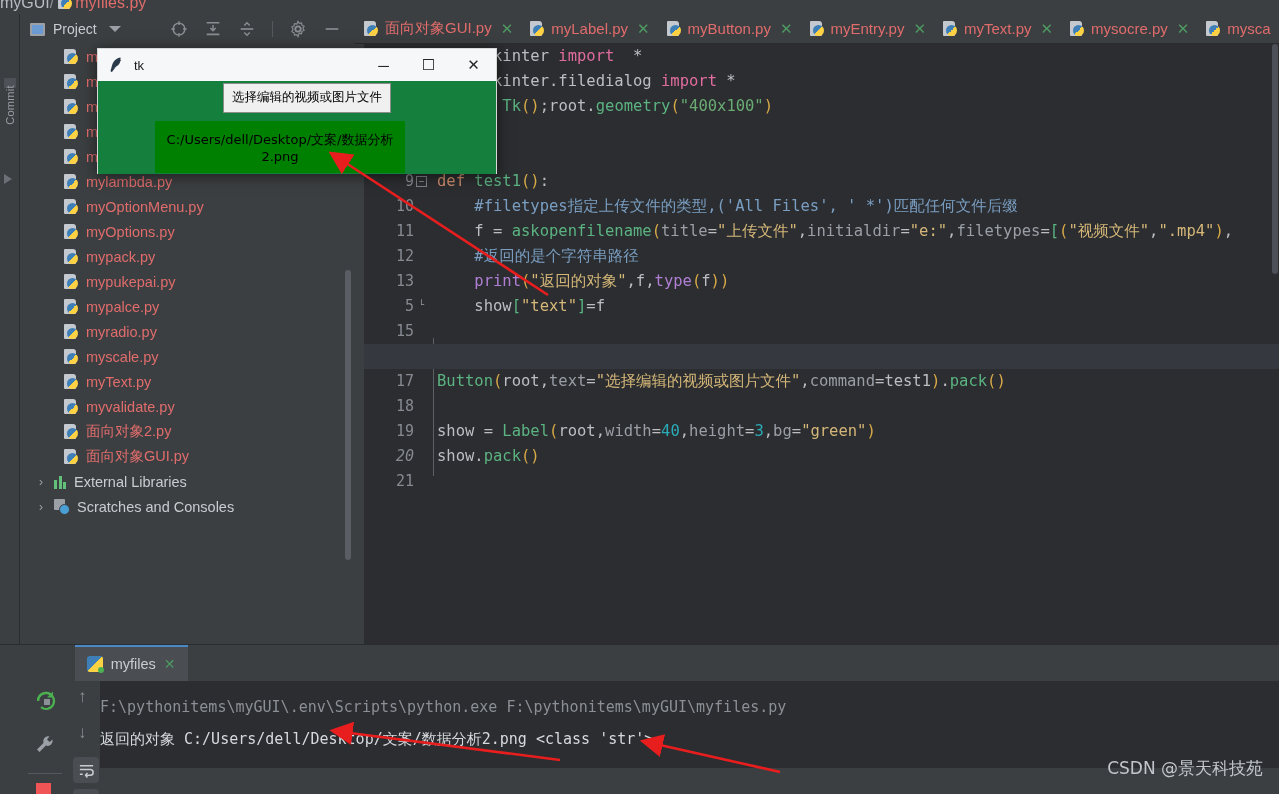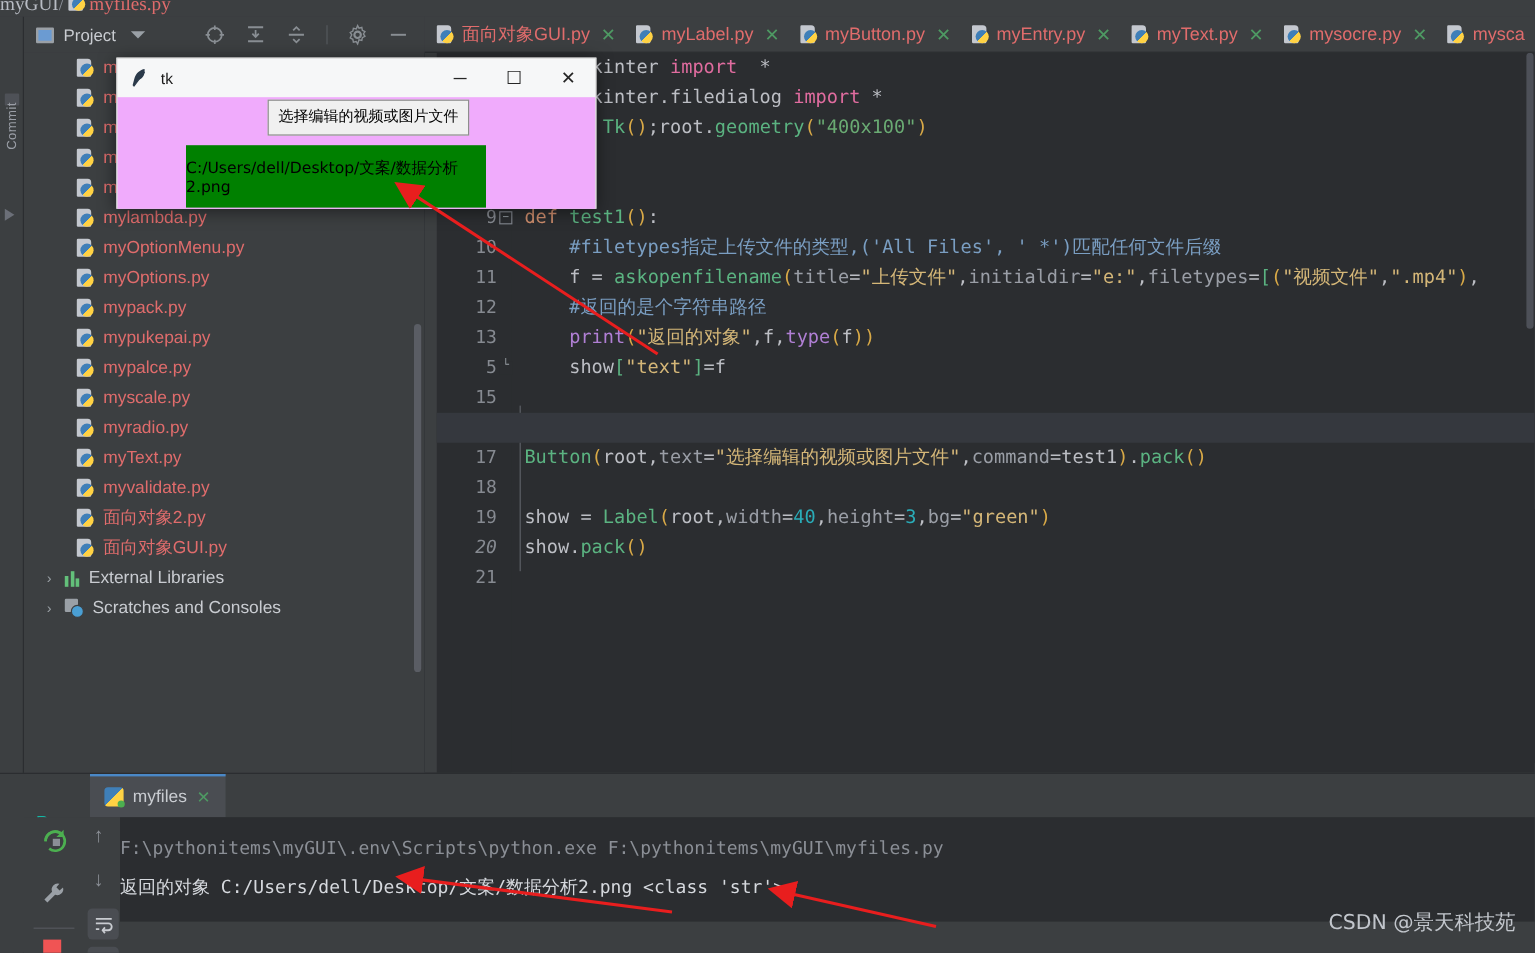--- a/index.html
+++ b/index.html
@@ -11,21 +11,21 @@
   }
   #app {
     position: relative;
     width: 1279px; height: 794px;
     background: #3c3f41;
   }
 
   
   .breadcrumb-strip {
     position: absolute; left: 0; top: 0; width: 1279px; height: 14px;
-    background: #3c3f41; overflow: hidden; font-family: Liberation Serif, serif;
+    background: #3c3f41; overflow: hidden;
   }
   .breadcrumb-inner {
     position: absolute; left: 0; top: -6px;
     font-size: 16px; white-space: nowrap;
     color: #e06c6c;
   }
   .bc-dir { color: #b8bcc4; }
   .bc-sep { color: #8a8f98; }
   .bc-file { color: #e06c6c; }
   .bc-pyicon {
@@ -166,21 +166,21 @@
     display: inline-block;
   }
   .tk-title { color: #1a1a1a; font-size: 13px; flex: 1; }
   .tk-btns { display: flex; align-items: center; }
   .tk-btn {
     width: 45px; height: 32px; display: flex;
     align-items: center; justify-content: center;
     color: #262626; font-size: 15px;
   }
   .tk-body {
-    height: 93px; background: #f0abfc; position: relative;
+    height: 93px; background: #15803d; position: relative; text-align: center;
   }
   .tk-button {
     position: absolute; left: 125px; top: 2px;
     border: 1px solid #8d8d8d;
     background: #f0f0f0;
     color: #000; font-size: 12.5px;
     padding: 5px 8px 6px;
     white-space: nowrap;
     font-family: "DejaVu Sans", sans-serif;
   }
@@ -458,25 +458,25 @@
       <div class="tree-row">
         <span class="pyicon"></span>
         <span class="tree-label">mypukepai.py</span>
       </div>
       <div class="tree-row">
         <span class="pyicon"></span>
         <span class="tree-label">mypalce.py</span>
       </div>
       <div class="tree-row">
         <span class="pyicon"></span>
+        <span class="tree-label">myradio.py</span>
+      </div>
+      <div class="tree-row">
+        <span class="pyicon"></span>
         <span class="tree-label">myscale.py</span>
-      </div>
-      <div class="tree-row">
-        <span class="pyicon"></span>
-        <span class="tree-label">myradio.py</span>
       </div>
       <div class="tree-row">
         <span class="pyicon"></span>
         <span class="tree-label">myText.py</span>
       </div>
       <div class="tree-row">
         <span class="pyicon"></span>
         <span class="tree-label">myvalidate.py</span>
       </div>
       <div class="tree-row">

